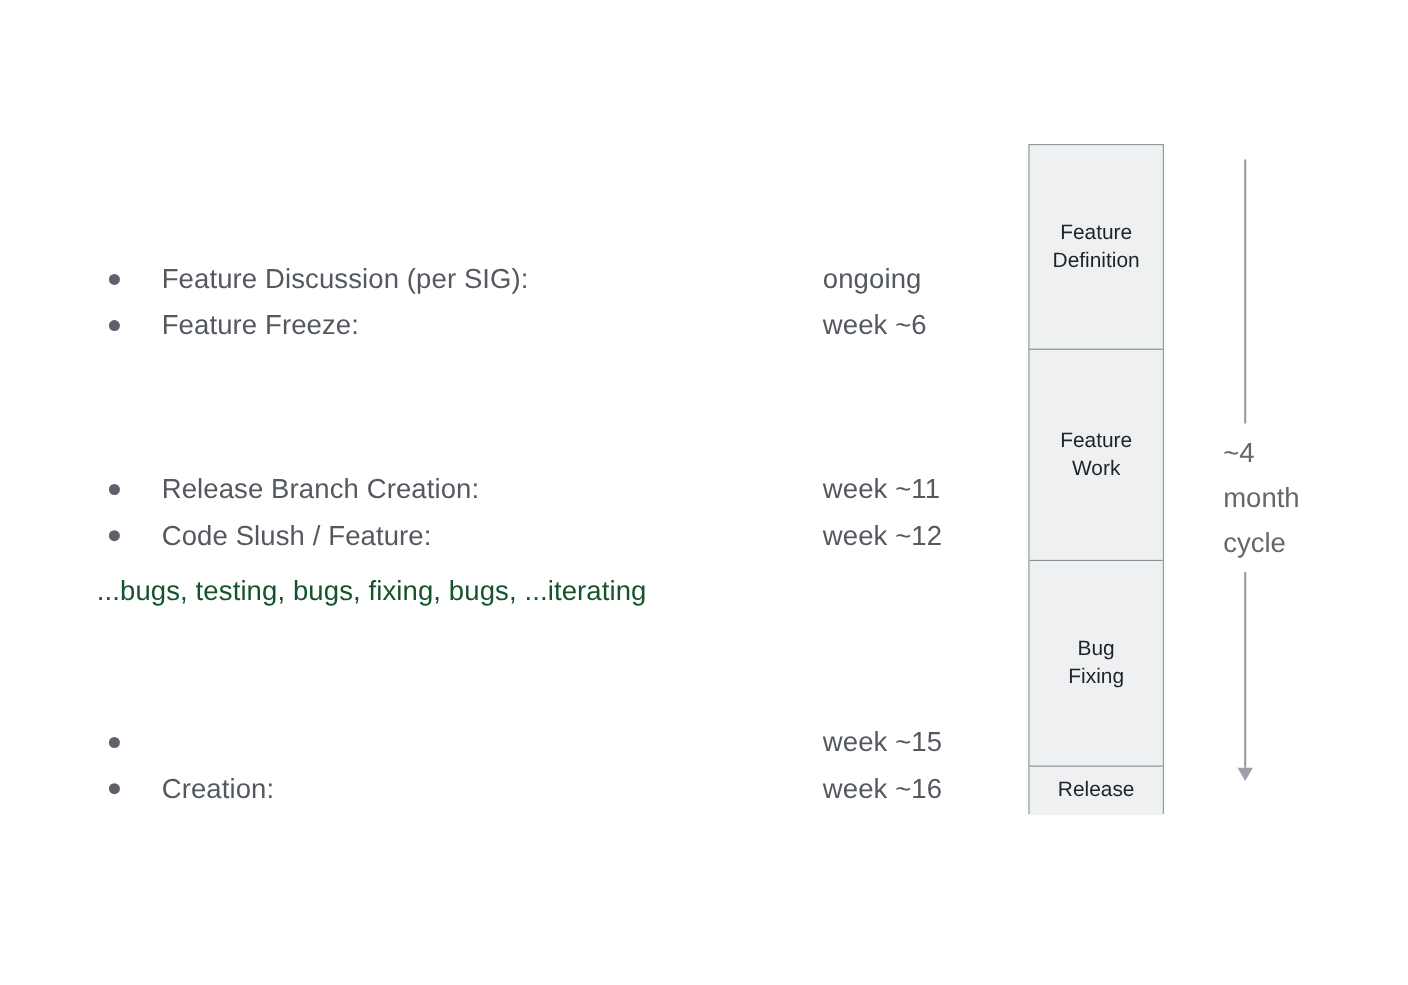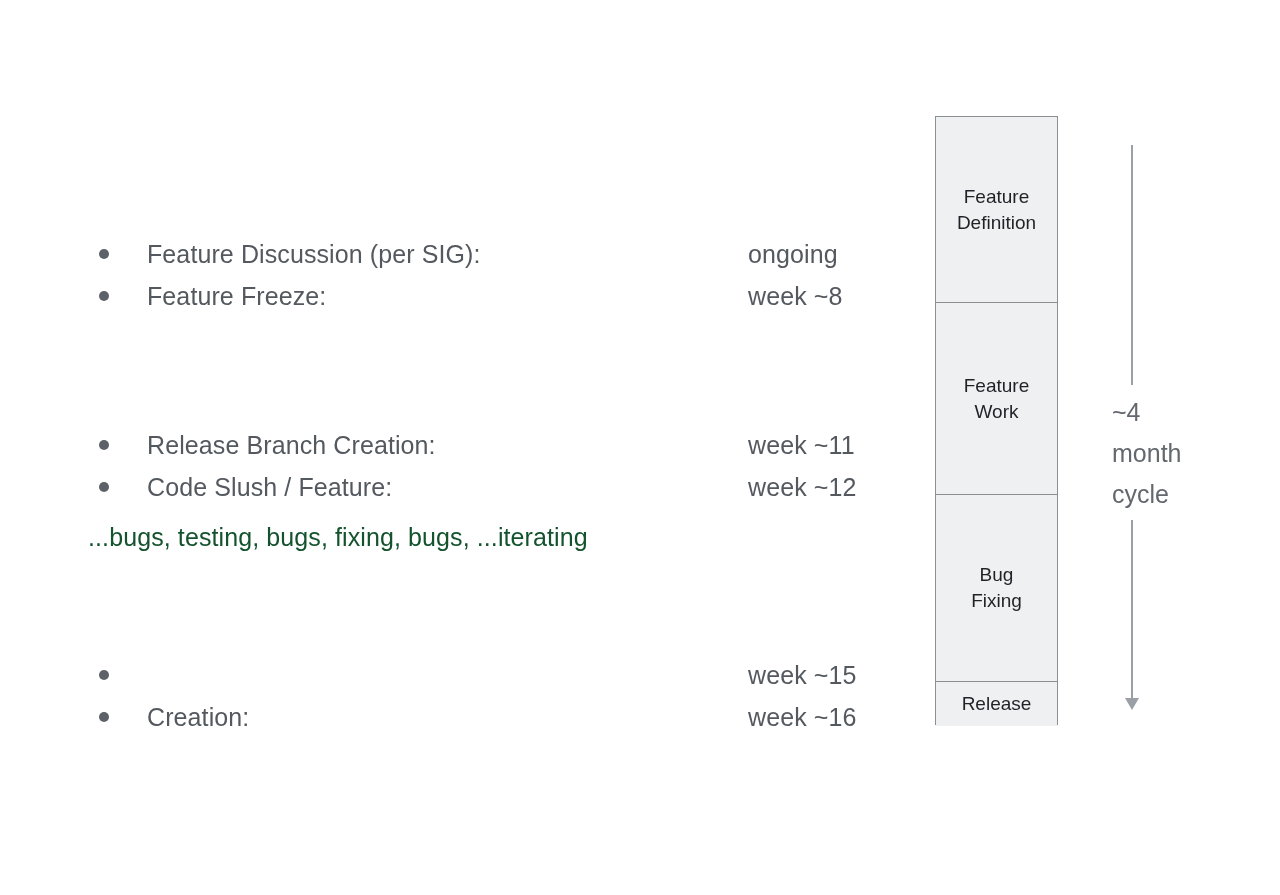--- a/index.html
+++ b/index.html
@@ -71,21 +71,21 @@
     font-size: 25px;
     color: #14532d;
     white-space: nowrap;
     letter-spacing: 0.1px;
   }
 
   
   .phasebar {
     position: absolute;
     left: 935px;
-    top: 116px;
+    top: 131px;
     width: 123px;
     height: 609px;
     border: 1px solid #8a8f94;
     box-sizing: border-box;
     background: #86efac;
   }
   .phase {
     position: absolute;
     left: 0;
     width: 100%;
@@ -150,21 +150,21 @@
 
     <div class="bullet-group" style="top:233px;">
       <div class="bullet-row">
         <span class="bullet-dot"></span>
         <span class="bullet-label">Feature Discussion (per SIG):</span>
         <span class="bullet-value">ongoing</span>
       </div>
       <div class="bullet-row">
         <span class="bullet-dot"></span>
         <span class="bullet-label">Feature Freeze:</span>
-        <span class="bullet-value">week ~8</span>
+        <span class="bullet-value">week ~6</span>
       </div>
     </div>
 
     <div class="bullet-group" style="top:410px;margin-top:14px;">
       <div class="bullet-row">
         <span class="bullet-dot"></span>
         <span class="bullet-label">Release Branch Creation:</span>
         <span class="bullet-value">week ~11</span>
       </div>
       <div class="bullet-row">

